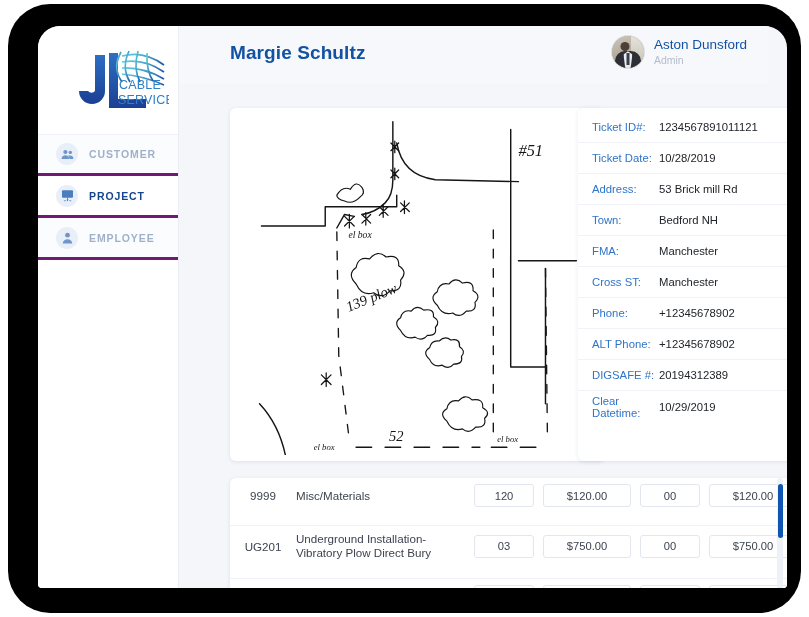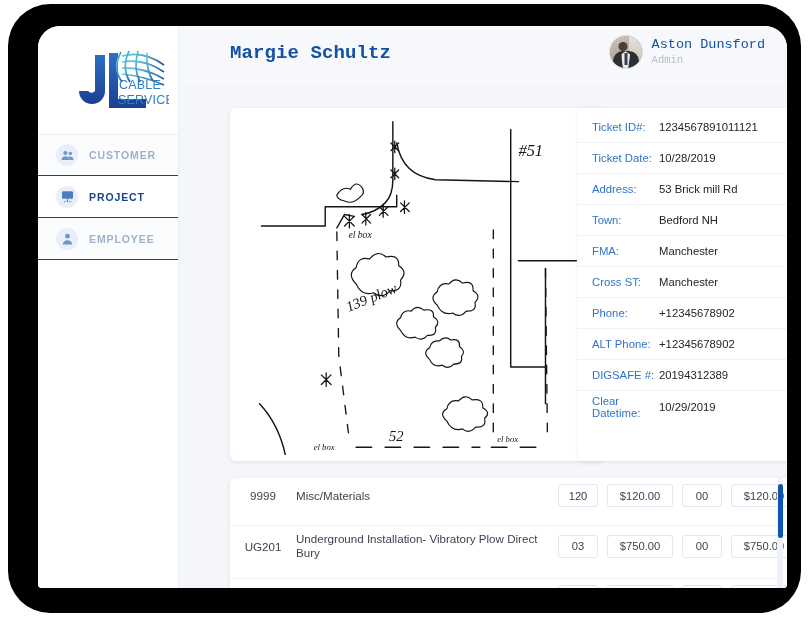--- a/index.html
+++ b/index.html
@@ -41,45 +41,44 @@
   }
   .logo-svg { display:block; }
 
   .nav-item {
     position: relative;
     height: 42px;
     display: flex; align-items: center;
     padding-left: 18px;
     gap: 11px;
     border-top: 1px solid #eef1f7;
-    border-bottom: 1px solid #701a75;
+    border-bottom: 3px solid #701a75;
     background: #fbfcfe;
   }
   .nav-item + .nav-item { border-top: none; }
   .nav-item.active { background: #ffffff; }
   .nav-icon {
     width: 22px; height: 22px; border-radius: 50%;
     background: #e8eff8;
     display: flex; align-items: center; justify-content: center;
     flex: 0 0 auto;
   }
   .nav-icon svg { display: block; }
   .nav-label {
     font-size: 10.5px; letter-spacing: 0.9px;
     color: #9fb1c9; font-weight: 700;
   }
   .nav-item.active .nav-label { color: #15458f; }
 
   
   #header {
     position: absolute;
-    left: 141px; top: 0; right: 0;
+    left: 141px; top: 0; right: 18px;
     height: 58px;
     background: #f7f8fc;
-    font-family: Liberation Mono, monospace;
   }
   #page-title {
     position: absolute; left: 51px; top: 16px;
     font-size: 19px; font-weight: 700; color: #1152a3;
     letter-spacing: 0.1px;
   }
   #user-chip {
     position: absolute; right: 22px; top: 9px;
     display: flex; align-items: center; gap: 9px;
   }
@@ -181,22 +180,22 @@
     font-size: 11.6px; color: #3c4450; line-height: 14px;
   }
   .i-box {
     flex: 0 0 auto; height: 23px;
     border: 1px solid #e2e6ee; border-radius: 3px;
     display: flex; align-items: center; justify-content: center;
     font-size: 11.2px; color: #3c4450;
     background: #fff;
     margin-left: 9px;
   }
-  .i-box.qty { width: 40px; }
-  .i-box.amt { width: 66px; }
+  .i-box.qty { width: 60px; }
+  .i-box.amt { width: 88px; }
 
   
   #scroll-track {
     position: absolute; right: 4px; top: 394px;
     width: 6px; height: 168px;
     background: #eef1f7; border-radius: 3px;
   }
   #scroll-thumb {
     position: absolute; right: 4px; top: 400px;
     width: 5px; height: 54px;

